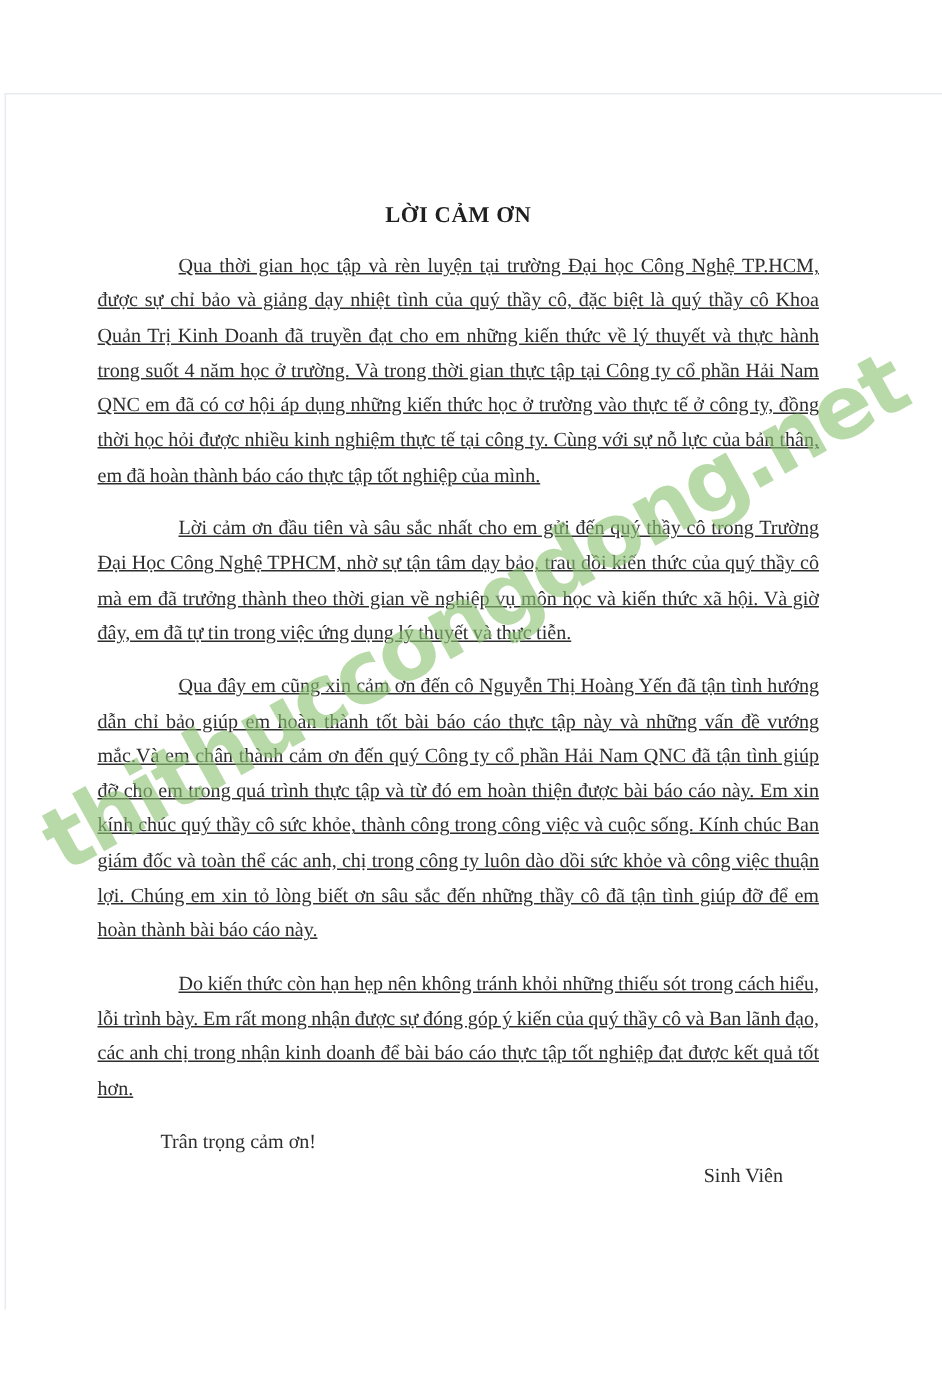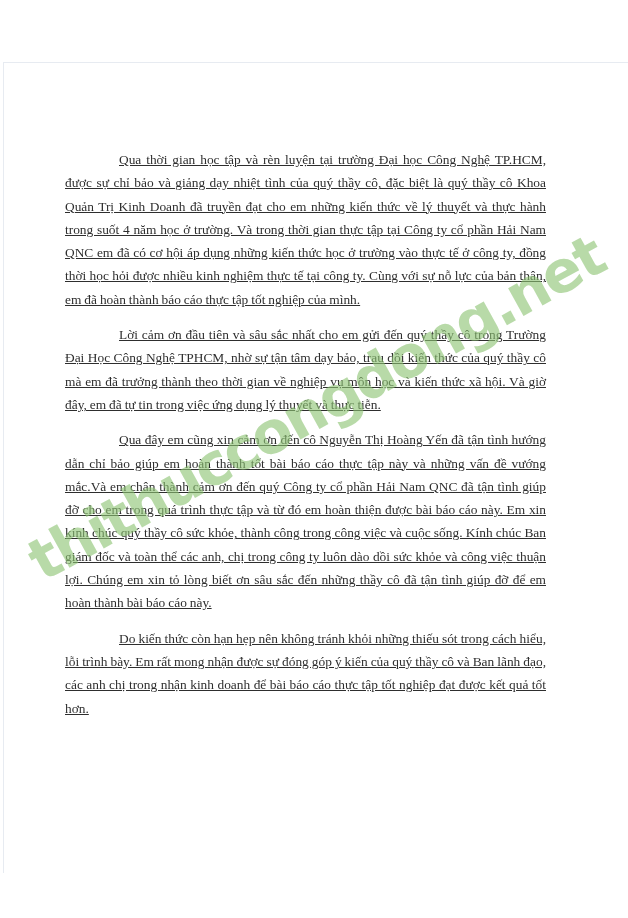--- a/index.html
+++ b/index.html
@@ -76,25 +76,28 @@
     pointer-events: none;
     z-index: 5;
   }
 </style>
 </head>
 <body>
 
 <div class="page-sheet"></div>
 
 <div class="content">
+  <h1 class="doc-title">LỜI CẢM ƠN</h1>
 
   <p class="para">Qua thời gian học tập và rèn luyện tại trường Đại học Công Nghệ TP.HCM, được sự chỉ bảo và giảng dạy nhiệt tình của quý thầy cô, đặc biệt là quý thầy cô Khoa Quản Trị Kinh Doanh đã truyền đạt cho em những kiến thức về lý thuyết và thực hành trong suốt 4 năm học ở trường. Và trong thời gian thực tập tại Công ty cổ phần Hải Nam QNC em đã có cơ hội áp dụng những kiến thức học ở trường vào thực tế ở công ty, đồng thời học hỏi được nhiều kinh nghiệm thực tế tại công ty. Cùng với sự nỗ lực của bản thân, em đã hoàn thành báo cáo thực tập tốt nghiệp của mình.</p>
 
   <p class="para">Lời cảm ơn đầu tiên và sâu sắc nhất cho em gửi đến quý thầy cô trong Trường Đại Học Công Nghệ TPHCM, nhờ sự tận tâm dạy bảo, trau dồi kiến thức của quý thầy cô mà em đã trưởng thành theo thời gian về nghiệp vụ môn học và kiến thức xã hội. Và giờ đây, em đã tự tin trong việc ứng dụng lý thuyết và thực tiễn.</p>
 
   <p class="para">Qua đây em cũng xin cảm ơn đến cô Nguyễn Thị Hoàng Yến đã tận tình hướng dẫn chỉ bảo giúp em hoàn thành tốt bài báo cáo thực tập này và những vấn đề vướng mắc.Và em chân thành cảm ơn đến quý Công ty cổ phần Hải Nam QNC đã tận tình giúp đỡ cho em trong quá trình thực tập và từ đó em hoàn thiện được bài báo cáo này. Em xin kính chúc quý thầy cô sức khỏe, thành công trong công việc và cuộc sống. Kính chúc Ban giám đốc và toàn thể các anh, chị trong công ty luôn dào dồi sức khỏe và công việc thuận lợi. Chúng em xin tỏ lòng biết ơn sâu sắc đến những thầy cô đã tận tình giúp đỡ để em hoàn thành bài báo cáo này.</p>
 
   <p class="para">Do kiến thức còn hạn hẹp nên không tránh khỏi những thiếu sót trong cách hiểu, lỗi trình bày. Em rất mong nhận được sự đóng góp ý kiến của quý thầy cô và Ban lãnh đạo, các anh chị trong nhận kinh doanh để bài báo cáo thực tập tốt nghiệp đạt được kết quả tốt hơn.</p>
 
+  <p class="closing-line">Trân trọng cảm ơn!</p>
 
+  <p class="signature-line">Sinh Viên</p>
 </div>
 
 <div class="watermark">thithuccongdong.net</div>
 
 </body></html>

